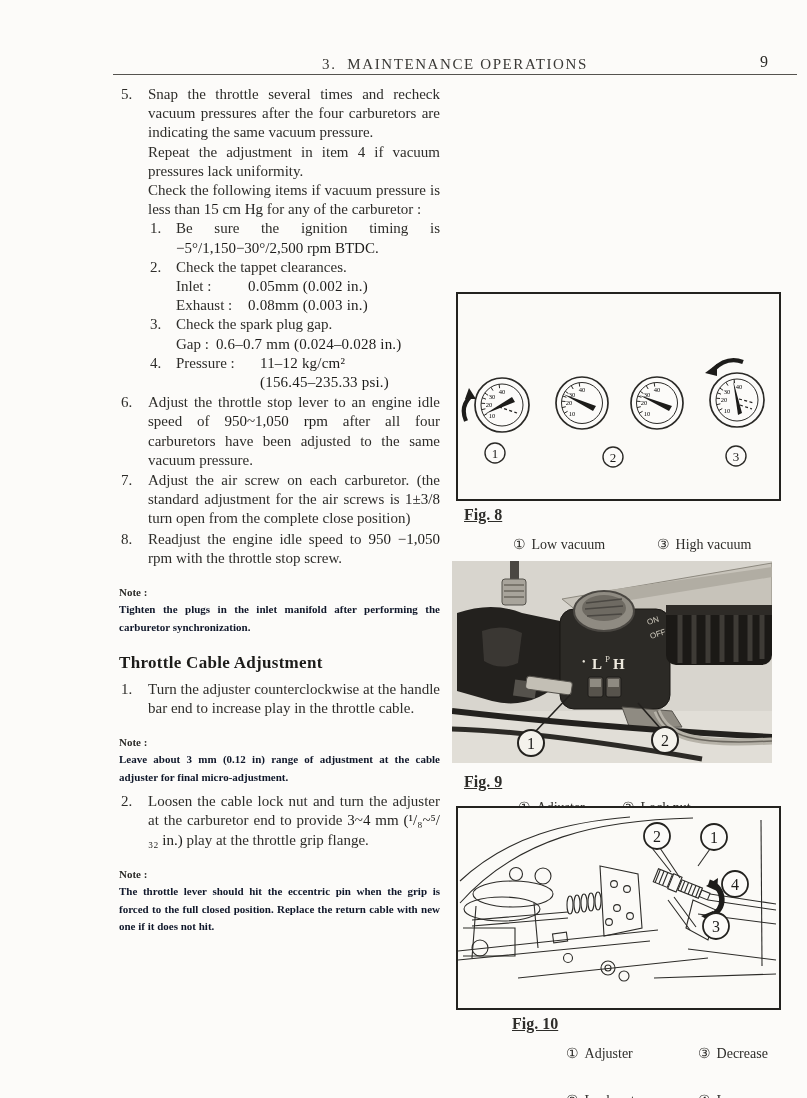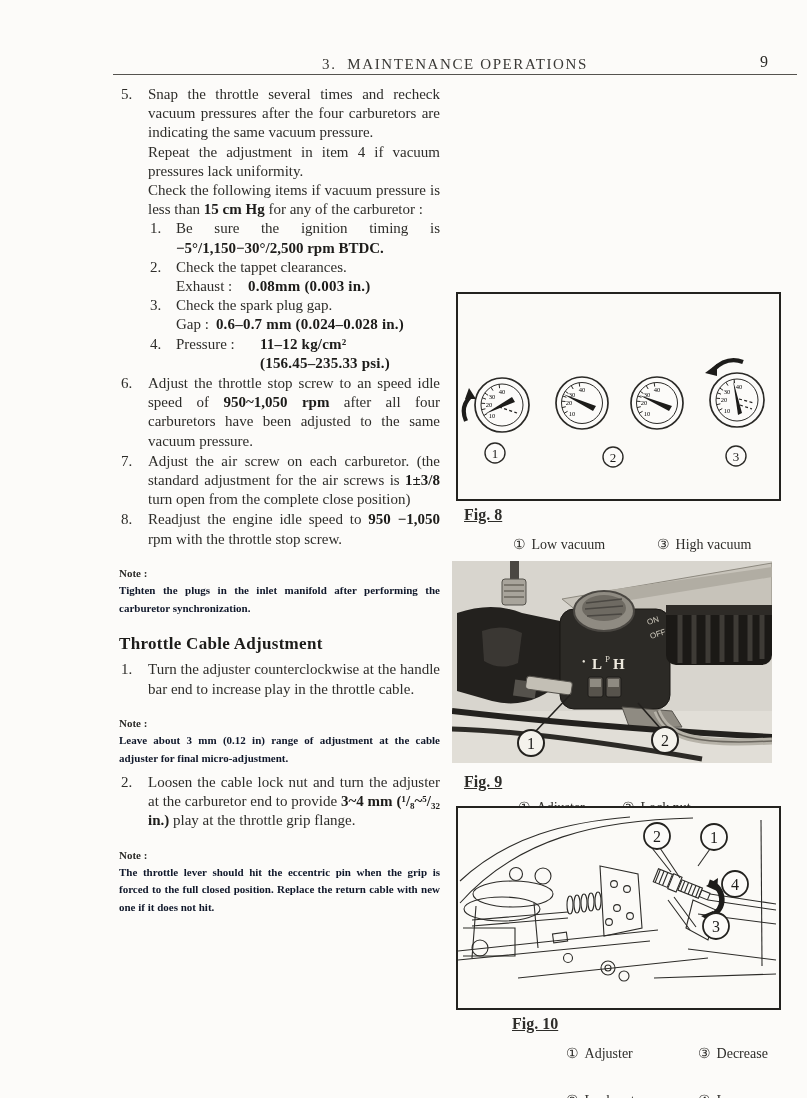--- a/index.html
+++ b/index.html
@@ -1,18 +1,18 @@
 <!DOCTYPE html>
 <html><head>
 <meta charset="utf-8">
 <style>
   html,body{margin:0;padding:0;}
   body{width:807px;height:1098px;background:#f6f5f2;font-family:"Liberation Serif","DejaVu Serif",serif;}
   .page{position:relative;width:807px;height:1098px;background:#fcfbf9;overflow:hidden;color:#2b2a27;}
-  .b{font-weight:bold;color:#1d1c1a;}
+  .b{font-weight:normal;color:#1d1c1a;}
   p{margin:0;}
 
   
   .hdr-title{position:absolute;left:113px;top:56px;width:684px;text-align:center;
     font-size:15px;letter-spacing:1.6px;color:#3a3936;white-space:pre;}
   .hdr-page{position:absolute;left:744px;top:53px;width:40px;text-align:center;font-size:16px;color:#2b2a27;}
   .hdr-rule{position:absolute;left:113px;top:74px;width:684px;border-top:1.6px solid #55534f;}
 
   
   .left-col{position:absolute;left:119px;top:85px;width:321px;font-size:15px;line-height:19.2px;
@@ -61,20 +61,23 @@
         <p><span>Check the following items if vacuum pressure is less than </span><span class="b">15 cm Hg</span><span> for any of the carburetor :</span></p>
         <div class="sublist">
           <div class="sub">
             <span class="num">1.</span>
             <p><span>Be sure the ignition timing is </span><span class="b">−5°/1,150−30°/2,500 rpm BTDC.</span></p>
           </div>
           <div class="sub">
             <span class="num">2.</span>
             <p><span>Check the tappet clearances.</span></p>
             <div class="spec">
+              <span class="spec-label w72">Inlet :</span><span class="b">0.05mm (0.002 in.)</span>
+            </div>
+            <div class="spec">
               <span class="spec-label w72">Exhaust :</span><span class="b">0.08mm (0.003 in.)</span>
             </div>
           </div>
           <div class="sub">
             <span class="num">3.</span>
             <p><span>Check the spark plug gap.</span></p>
             <div class="spec">
               <span class="spec-label" style="margin-right:7px">Gap :</span><span class="b">0.6–0.7 mm (0.024–0.028 in.)</span>
             </div>
           </div>
@@ -86,21 +89,21 @@
             <div class="spec">
               <span class="spec-label w84"></span><span class="b">(156.45–235.33 psi.)</span>
             </div>
           </div>
         </div>
       </div>
     </div>
 
     <div class="li">
       <span class="num">6.</span>
-      <p><span>Adjust the throttle stop screw to an speed idle speed of </span><span class="b">950~1,050 rpm</span><span> after all four carburetors have been adjusted to the same vacuum pressure.</span></p>
+      <p><span>Adjust the throttle stop lever to an engine idle speed of </span><span class="b">950~1,050 rpm</span><span> after all four carburetors have been adjusted to the same vacuum pressure.</span></p>
     </div>
     <div class="li">
       <span class="num">7.</span>
       <p><span>Adjust the air screw on each carburetor. (the standard adjustment for the air screws is </span><span class="b">1±3/8</span><span> turn open from the complete close position)</span></p>
     </div>
     <div class="li">
       <span class="num">8.</span>
       <p><span>Readjust the engine idle speed to </span><span class="b">950 −1,050</span><span> rpm with the throttle stop screw.</span></p>
     </div>
 

